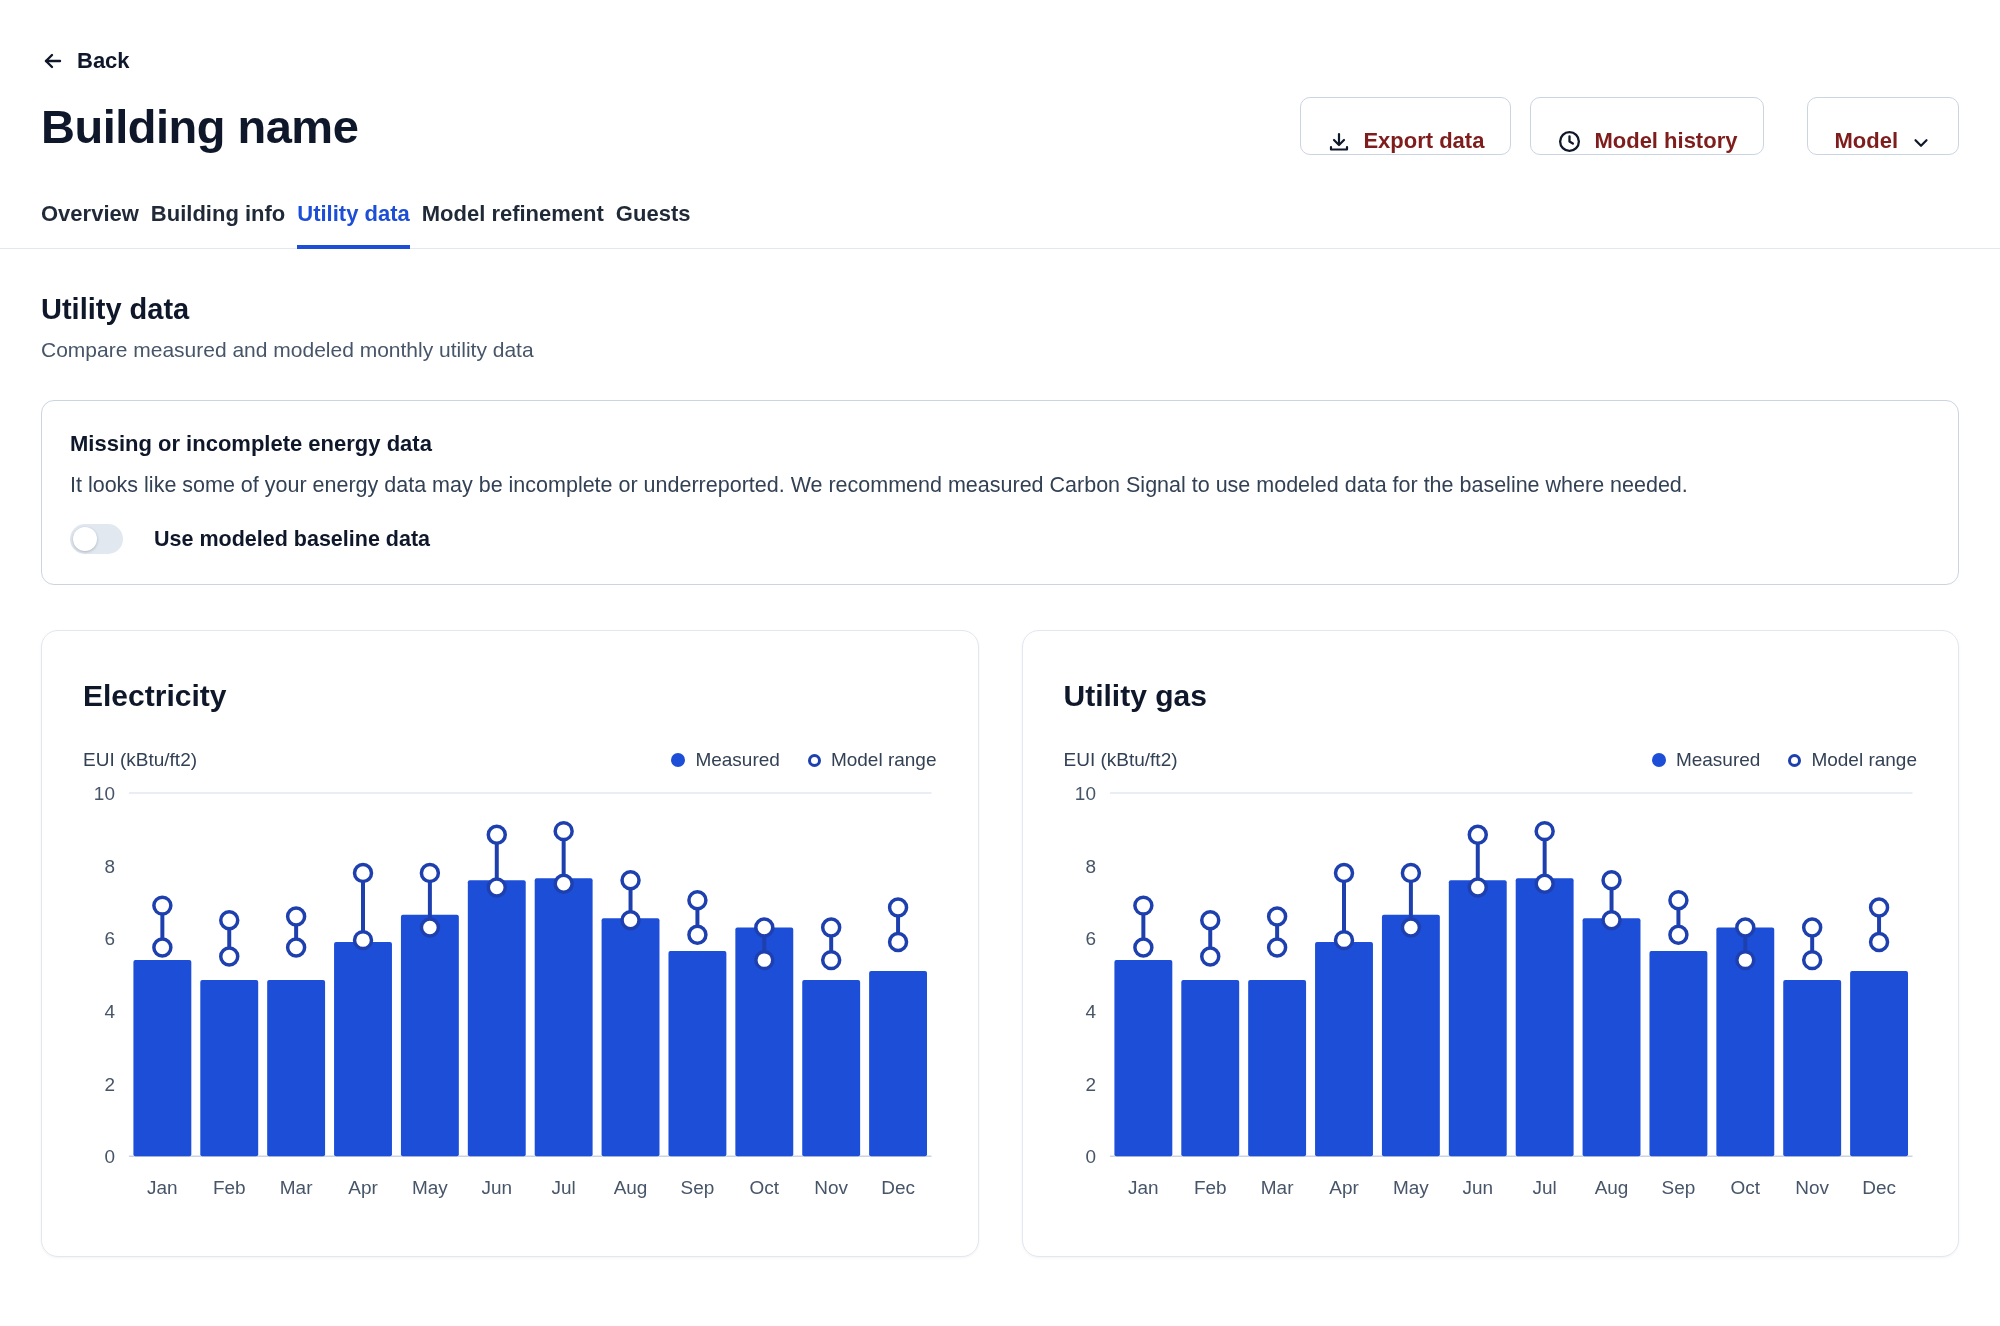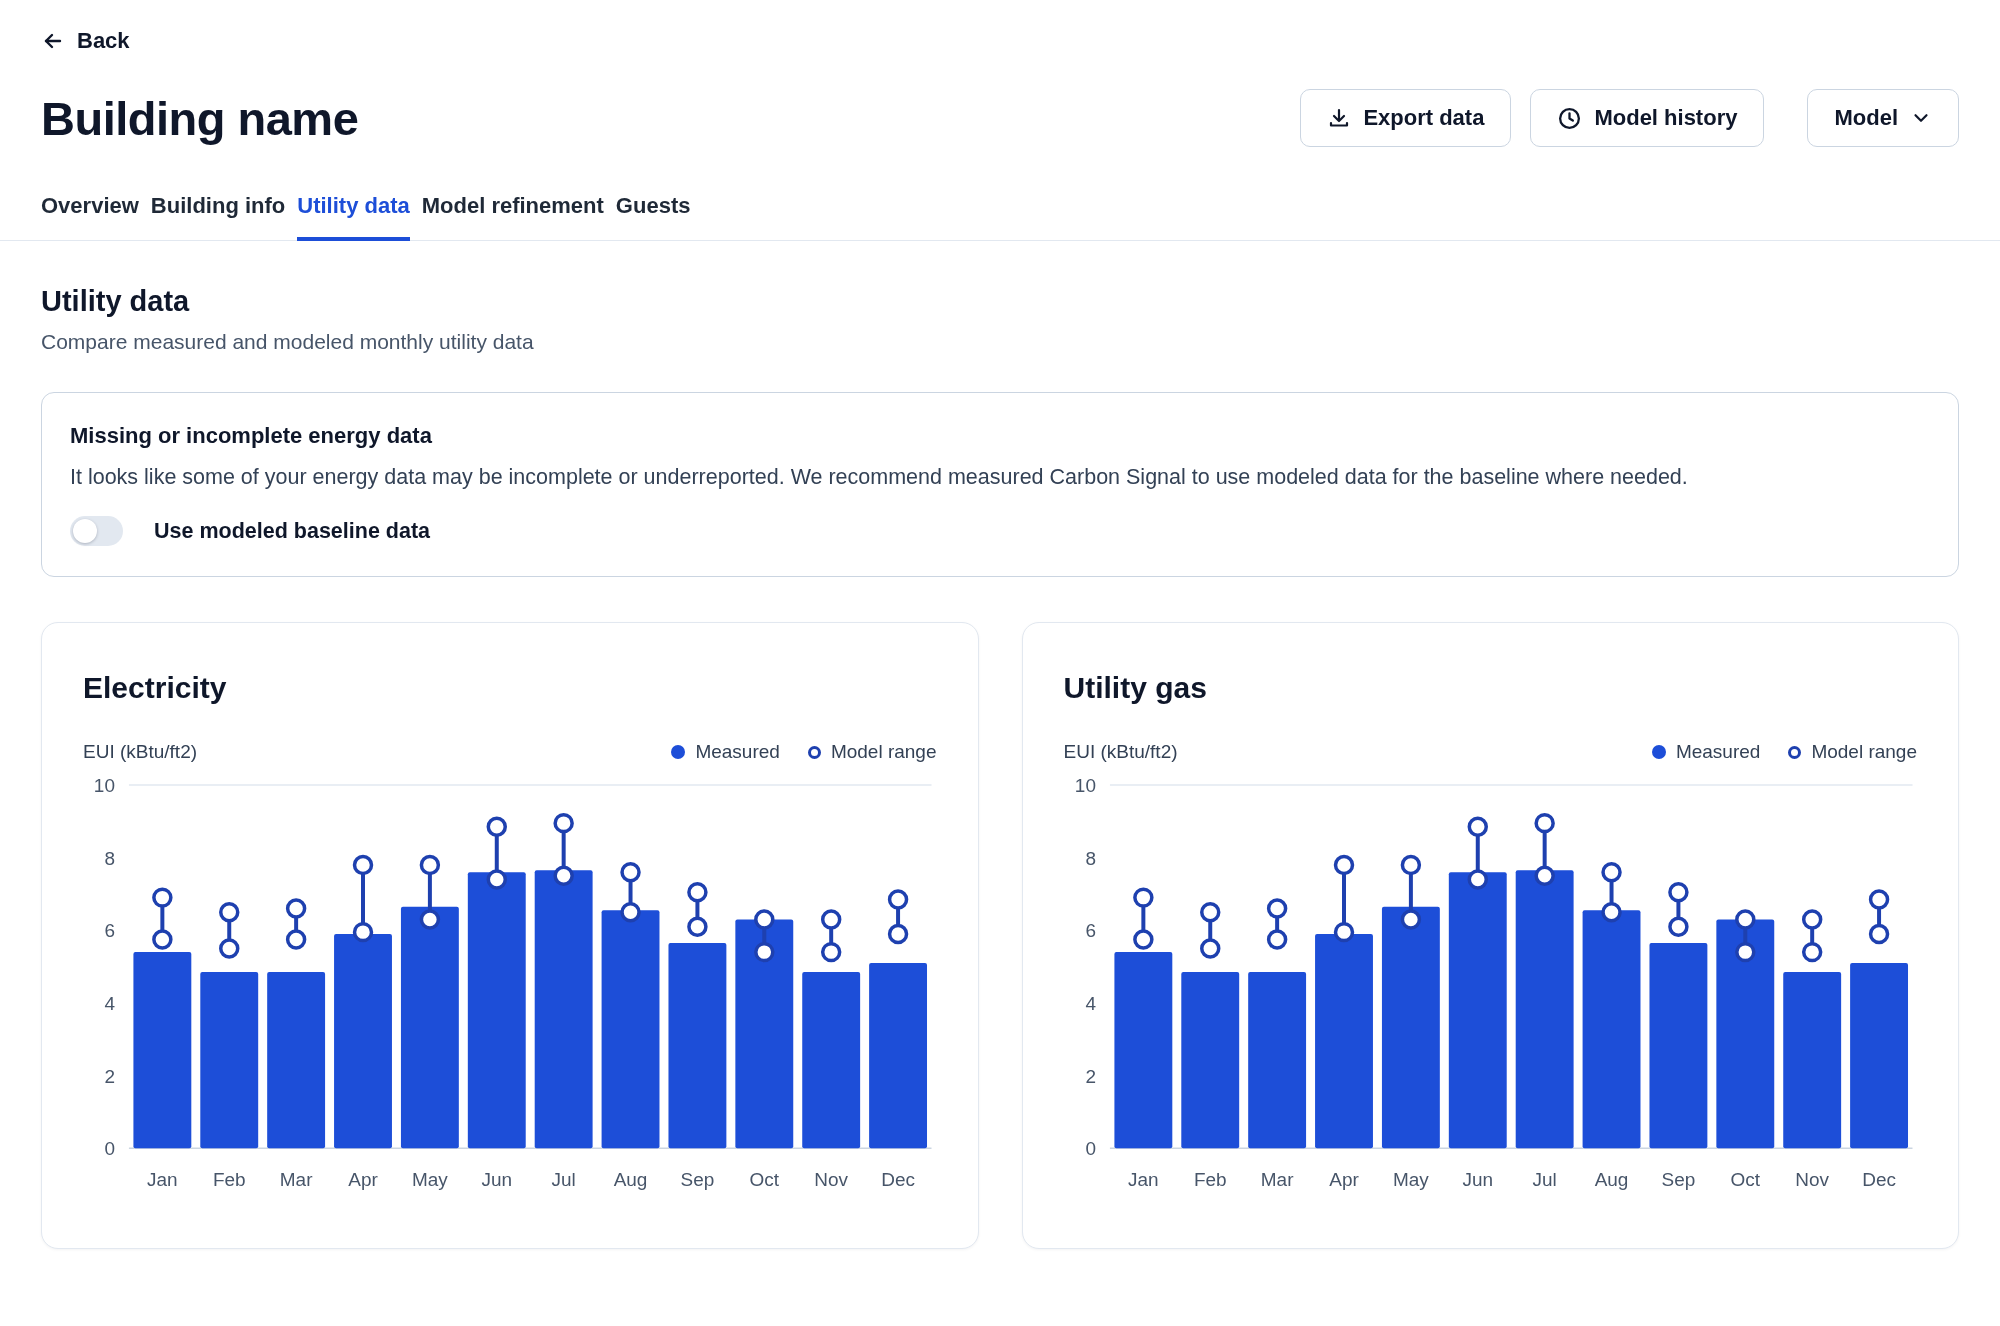--- a/index.html
+++ b/index.html
@@ -6,41 +6,41 @@
   html, body { width: 2000px; height: 1326px; }
   body {
     font-family: "Liberation Sans", sans-serif;
     background: #ffffff;
     color: #0f172a;
     overflow: hidden;
   }
   .content-pad { padding-left: 41px; padding-right: 41px; }
 
   
-  .back-row { padding-top: 28px; }
+  .back-row { padding-top: 48px; }
   .back-link {
     display: inline-flex; align-items: center; gap: 12px;
     font-size: 22px; font-weight: 700; color: #0f172a;
     text-decoration: none; cursor: pointer;
   }
   .back-link svg { display: block; }
 
   
   .title-row {
-    margin-top: 32px;
+    margin-top: 20px;
     display: flex; justify-content: space-between; align-items: center;
   }
   h1.page-title { font-size: 47px; font-weight: 700; letter-spacing: -0.5px; color: #0f172a; }
   .actions { display: flex; align-items: center; gap: 19px; }
   .btn {
-    display: inline-flex; align-items: center; gap: 12px;
+    display: inline-flex; align-items: flex-end; gap: 12px;
     height: 58px; padding: 0 26px;
     background: #ffffff; border: 1px solid #cbd5e1; border-radius: 10px;
     font-family: "Liberation Sans", sans-serif;
-    font-size: 22px; font-weight: 700; color: #0f172a; cursor: pointer;
+    font-size: 22px; font-weight: 700; color: #7f1d1d; cursor: pointer;
   }
   .btn svg { display: block; }
   .btn-more { margin-left: 24px; }
 
   
   .tabs {
     margin-top: 46px;
     display: flex; gap: 12px;
     border-bottom: 1px solid #e2e8f0;
     padding-left: 41px; padding-right: 28px;

